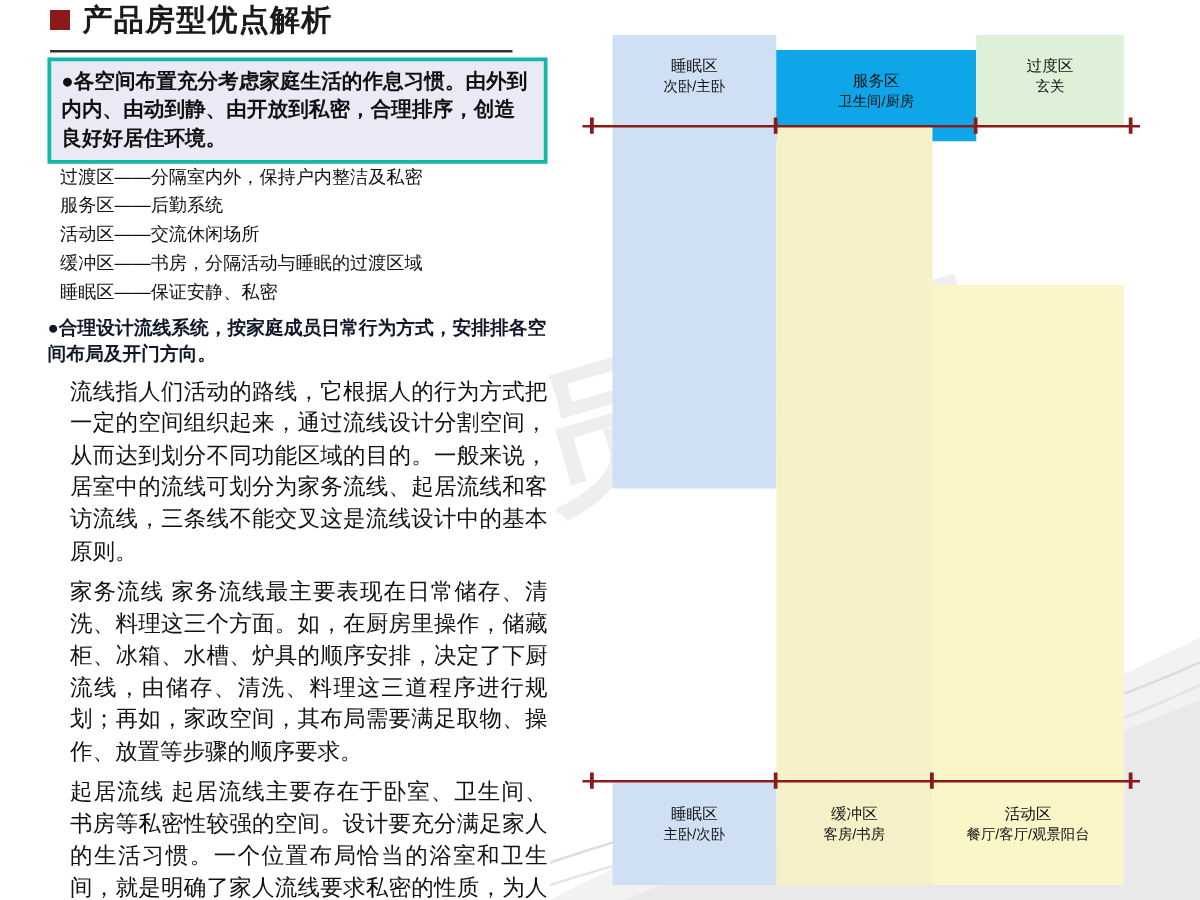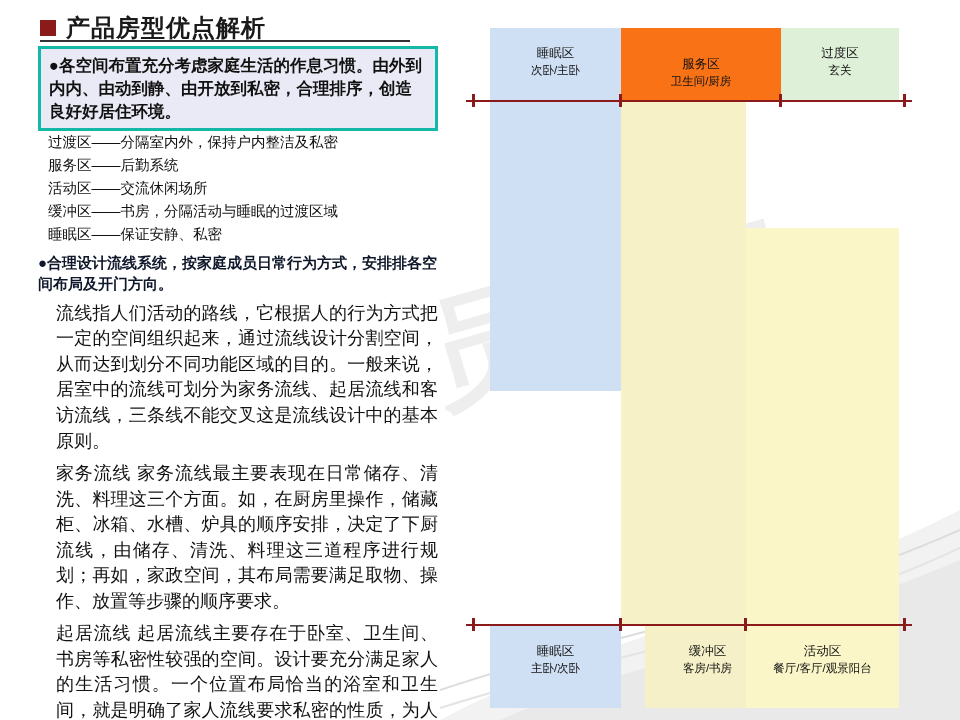--- a/index.html
+++ b/index.html
@@ -35,21 +35,21 @@
     font-weight: bold;
     z-index: 1;
     pointer-events: none;
     white-space: nowrap;
   }
 
   
   .title-bar {
     position: absolute;
     left: 40px;
-    top: 12px;
+    top: 0;
     display: flex;
     align-items: center;
     z-index: 3;
   }
   .title-square {
     width: 16px;
     height: 16px;
     background: #8b1a1a;
     margin-right: 10px;
   }
@@ -189,40 +189,40 @@
   <div class="para indent">起居流线  起居流线主要存在于卧室、卫生间、书房等私密性较强的空间。设计要充分满足家人的生活习惯。一个位置布局恰当的浴室和卫生间，就是明确了家人流线要求私密的性质，为人们夜间起居提供了便利；分离式的且功能齐全的卫浴空间又能满足多人同时使用的要求；此外，房间里庚、梳妆台、衣柜、包括电器的布局要适当，不能形成空间死角，让主人感觉无所适从且浪费空间。</div>
 </div>
 
 <div class="diagram">
 
   <div class="zone-block" style="left:24px; top:0px; width:131px; height:363px; background:#cfe0f5;">
     <div class="zname">睡眠区</div>
     <div class="zsub">次卧/主卧</div>
   </div>
 
-  <div class="zone-block" style="left:155px; top:0px; width:160px; height:73px; background:#f97316;justify-content:center;">
+  <div class="zone-block" style="left:155px; top:12px; width:160px; height:73px; background:#0ea5e9;">
     <div class="zname">服务区</div>
     <div class="zsub">卫生间/厨房</div>
   </div>
 
   <div class="zone-block" style="left:315px; top:0px; width:118px; height:73px; background:#dff0d8;">
     <div class="zname">过度区</div>
     <div class="zsub">玄关</div>
   </div>
 
   <div class="zone-block" style="left:155px; top:73px; width:125px; height:525px; background:#f7f1c7;"></div>
   <div class="zone-block" style="left:280px; top:200px; width:153px; height:398px; background:#faf6c8;"></div>
   <div class="zone-block" style="left:24px; top:363px; width:131px; height:235px; background:#ffffff;"></div>
 
   <div class="zone-block" style="left:24px; top:598px; width:131px; height:82px; background:#cfe0f5;">
     <div class="zname">睡眠区</div>
     <div class="zsub">主卧/次卧</div>
   </div>
 
-  <div class="zone-block" style="left:155px; top:598px; width:125px; height:82px; background:#f6f0c8;margin-left:24px;">
+  <div class="zone-block" style="left:155px; top:598px; width:125px; height:82px; background:#f6f0c8;">
     <div class="zname">缓冲区</div>
     <div class="zsub">客房/书房</div>
   </div>
 
   <div class="zone-block" style="left:280px; top:598px; width:153px; height:82px; background:#faf6c8; padding-left:8px; padding-right:8px;">
     <div class="zname">活动区</div>
     <div class="zsub">餐厅/客厅/观景阳台</div>
   </div>
 
   <div class="axis-line" style="left:0px; top:72px; width:446px;"></div>

